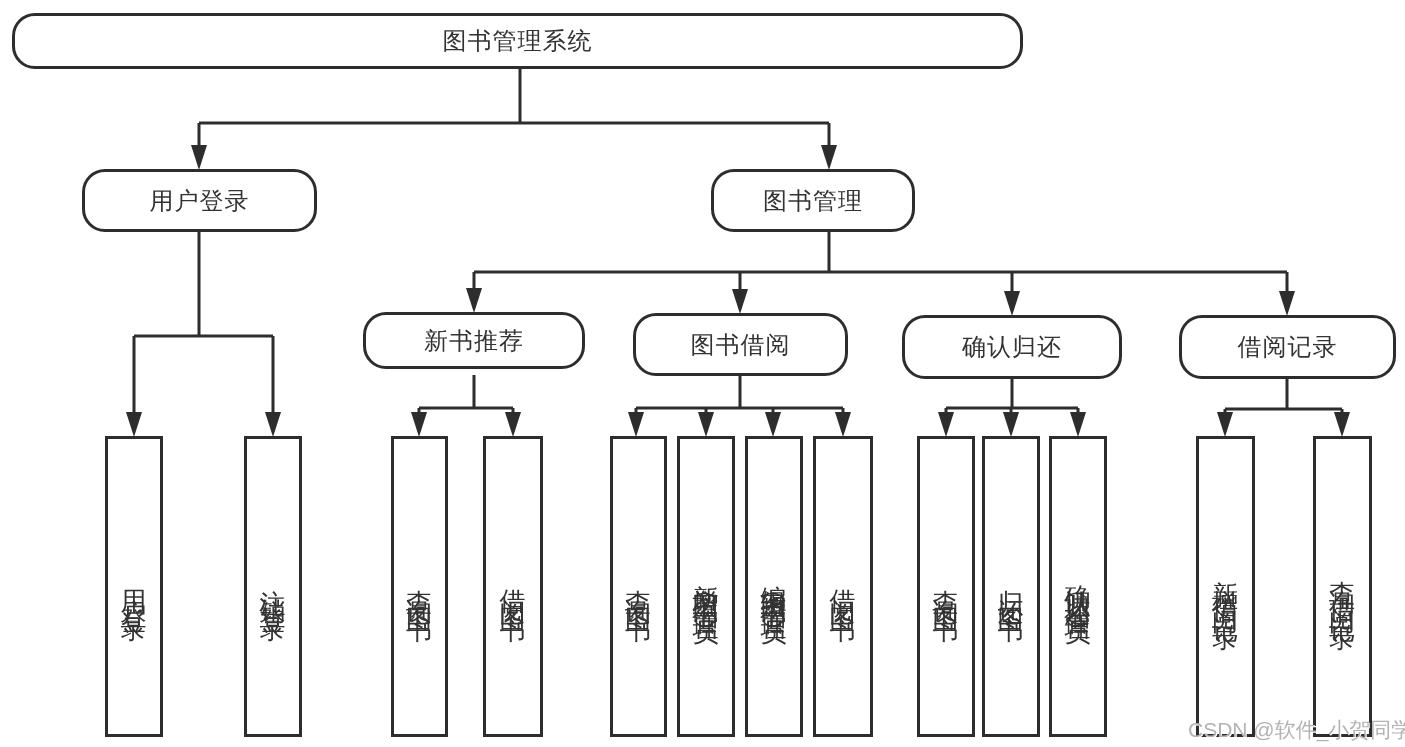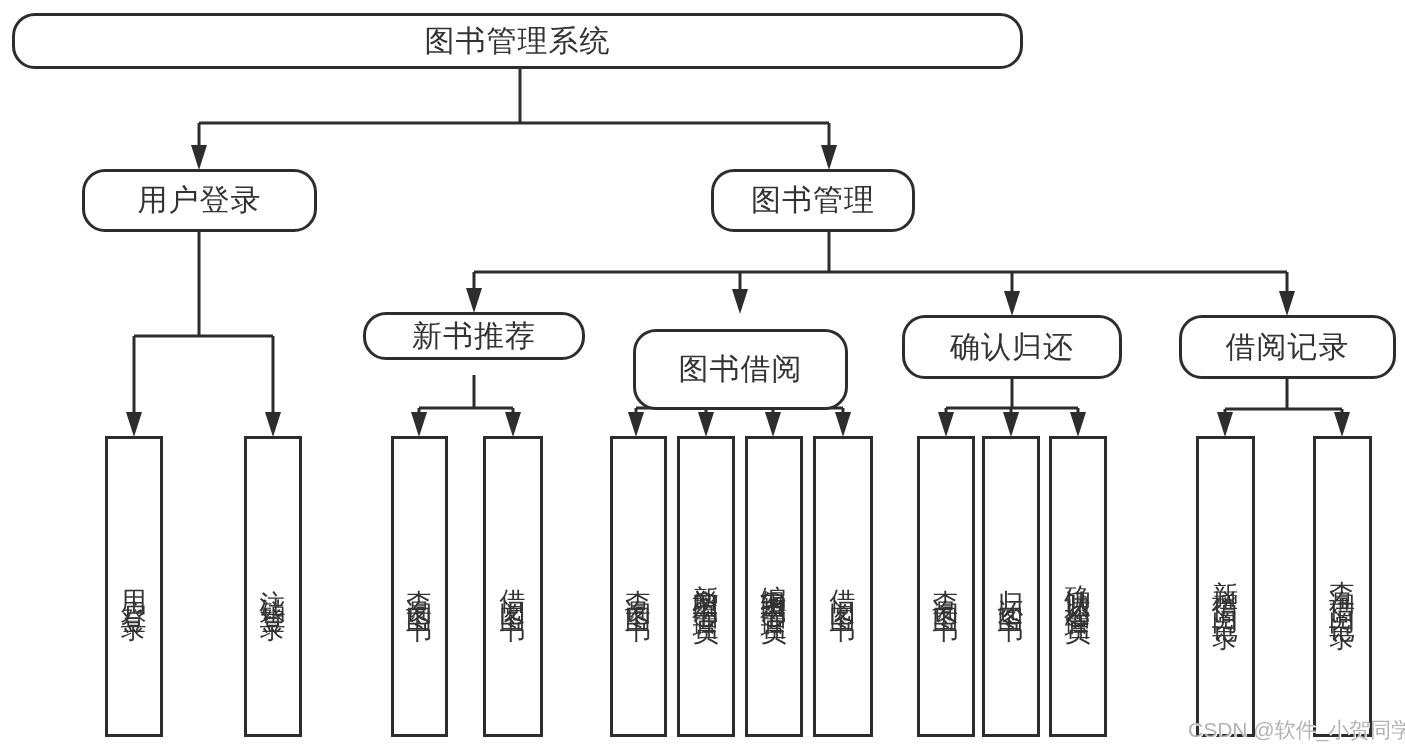--- a/index.html
+++ b/index.html
@@ -5,21 +5,21 @@
   html,body{margin:0;padding:0;background:#ffffff;}
   #canvas{
     position:relative;width:1405px;height:747px;background:#ffffff;overflow:hidden;
     font-family:"Liberation Sans","DejaVu Sans",sans-serif;
   }
   #connectors{position:absolute;left:0;top:0;width:1405px;height:747px;}
   .box{
     position:absolute;box-sizing:border-box;border:3px solid #2d2d2d;background:#ffffff;
     display:flex;align-items:center;justify-content:center;color:#333333;
   }
-  .h{font-size:30px;letter-spacing:1px;white-space:nowrap;border-radius:23px;}
+  .h{font-size:24px;letter-spacing:1px;white-space:nowrap;border-radius:23px;}
   .vtext{
     writing-mode:vertical-rl;text-orientation:mixed;
     font-size:26px;letter-spacing:9px;line-height:1;color:#333333;white-space:nowrap;
   }
   .long .vtext{letter-spacing:5px;}
   #watermark{
     position:absolute;left:1188px;top:716px;font-size:21px;color:#b3b3b3;
     white-space:nowrap;text-shadow:1px 1px 0 #ffffff;
   }
 </style>
@@ -66,22 +66,22 @@
       <polygon points="1217,412 1233,412 1225,437"></polygon>
       <polygon points="1334,412 1350,412 1342,437"></polygon>
     </g>
   </svg>
 
   <div class="box h" style="left:12px;top:13px;width:1011px;height:56px;">图书管理系统</div>
 
   <div class="box h" style="left:82px;top:169px;width:235px;height:63px;">用户登录</div>
   <div class="box h" style="left:711px;top:169px;width:204px;height:63px;">图书管理</div>
 
-  <div class="box h" style="left:363px;top:312px;width:222px;height:48px;">新书推荐</div>
-  <div class="box h" style="left:633px;top:313px;width:215px;height:81px;margin-top:16px;">图书借阅</div>
+  <div class="box h" style="left:363px;top:312px;width:222px;height:57px;">新书推荐</div>
+  <div class="box h" style="left:633px;top:313px;width:215px;height:63px;">图书借阅</div>
   <div class="box h" style="left:902px;top:315px;width:220px;height:64px;">确认归还</div>
   <div class="box h" style="left:1179px;top:315px;width:217px;height:64px;">借阅记录</div>
 
   <div class="box leaf" style="left:105px;top:436px;width:58px;height:301px;">
     <span class="vtext">用户登录</span>
   </div>
   <div class="box leaf" style="left:244px;top:436px;width:58px;height:301px;">
     <span class="vtext">注销登录</span>
   </div>
 

